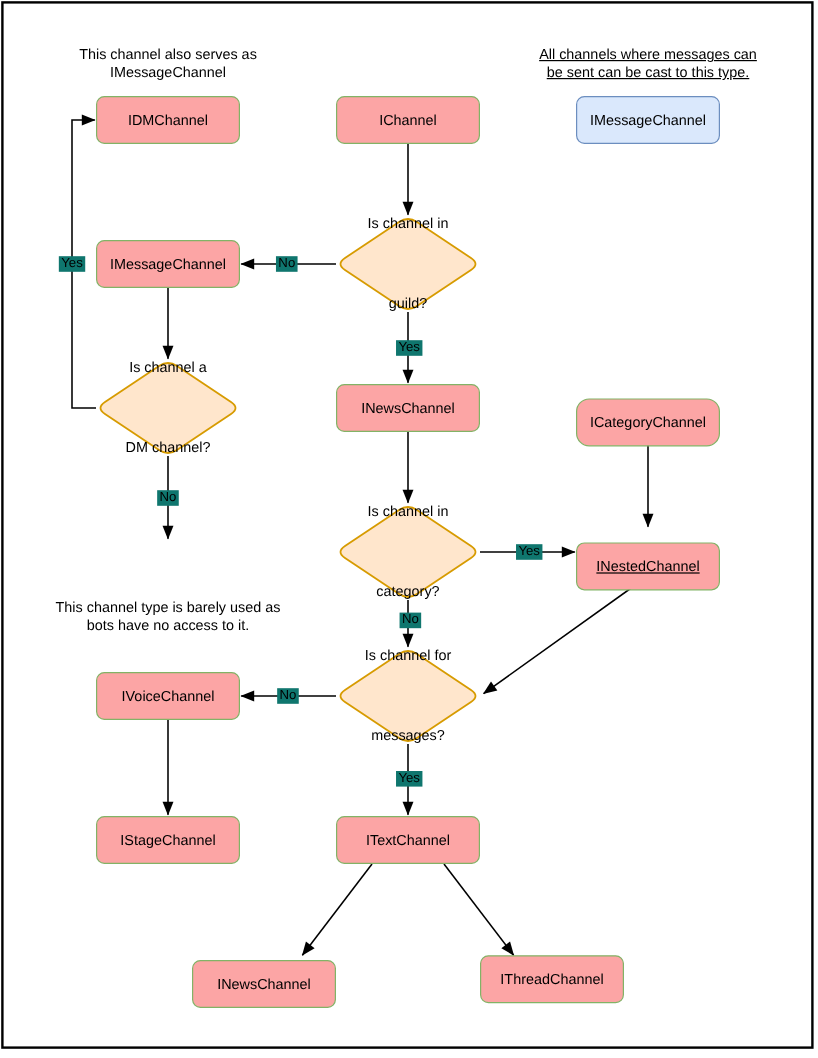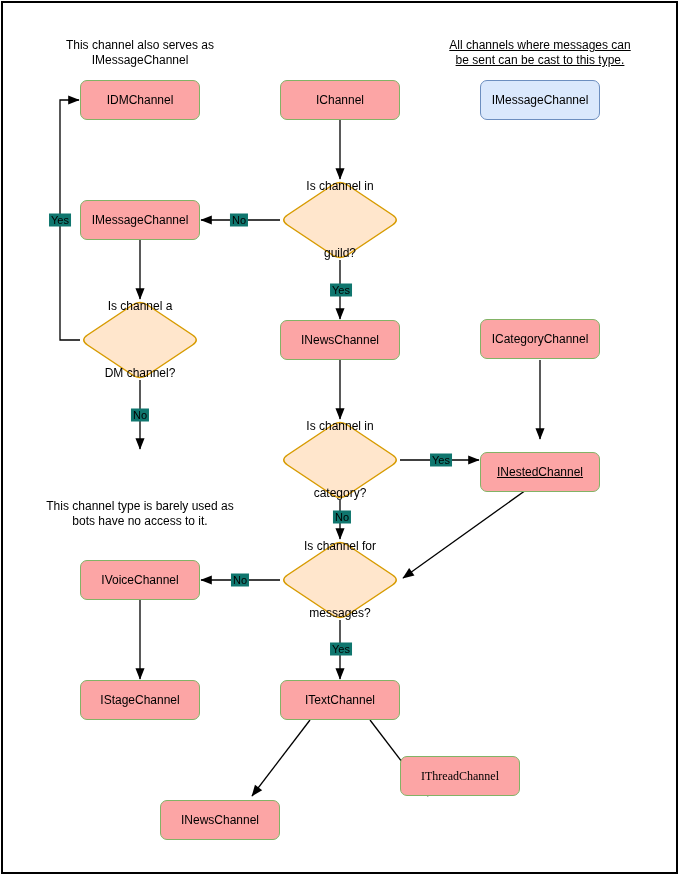--- a/index.html
+++ b/index.html
@@ -81,27 +81,27 @@
   <div class="note" style="left:10px; top:499px; width:260px;">
     <div>This channel type is barely used as</div>
     <div>bots have no access to it.</div>
   </div>
 
   <div class="node green" style="left:80px; top:80px;">IDMChannel</div>
   <div class="node green" style="left:280px; top:80px;">IChannel</div>
   <div class="node blue" style="left:480px; top:80px;">IMessageChannel</div>
   <div class="node green" style="left:80px; top:200px;">IMessageChannel</div>
   <div class="node green" style="left:280px; top:320px;">INewsChannel</div>
-  <div class="node green" style="left:480px; top:319px;">ICategoryChannel</div>
+  <div class="node green" style="left:480px; top:332px;border-radius:11px;">ICategoryChannel</div>
   <div class="node green" style="left:480px; top:452px;text-decoration:underline;">INestedChannel</div>
   <div class="node green" style="left:80px; top:560px;">IVoiceChannel</div>
   <div class="node green" style="left:80px; top:680px;">IStageChannel</div>
   <div class="node green" style="left:280px; top:680px;">ITextChannel</div>
   <div class="node green" style="left:160px; top:800px;">INewsChannel</div>
-  <div class="node green" style="left:400px; top:756px;font-family:Liberation Serif, serif;">IThreadChannel</div>
+  <div class="node green" style="left:400px; top:796px;">IThreadChannel</div>
 
   <div class="decision" style="left:279px; top:179px;">
     <svg width="122" height="82">
       <path d="M68.5,6 L113.5,36 Q121,41 113.5,46 L68.5,76 Q61,81 53.5,76 L8.5,46 Q1,41 8.5,36 L53.5,6 Q61,1 68.5,6 Z" fill="#ffe6cc" stroke="#d79b00" stroke-width="1.5"></path>
     </svg>
     <div class="dlabel">
       <div>Is channel in</div>
       <div>guild?</div>
     </div>
   </div>

